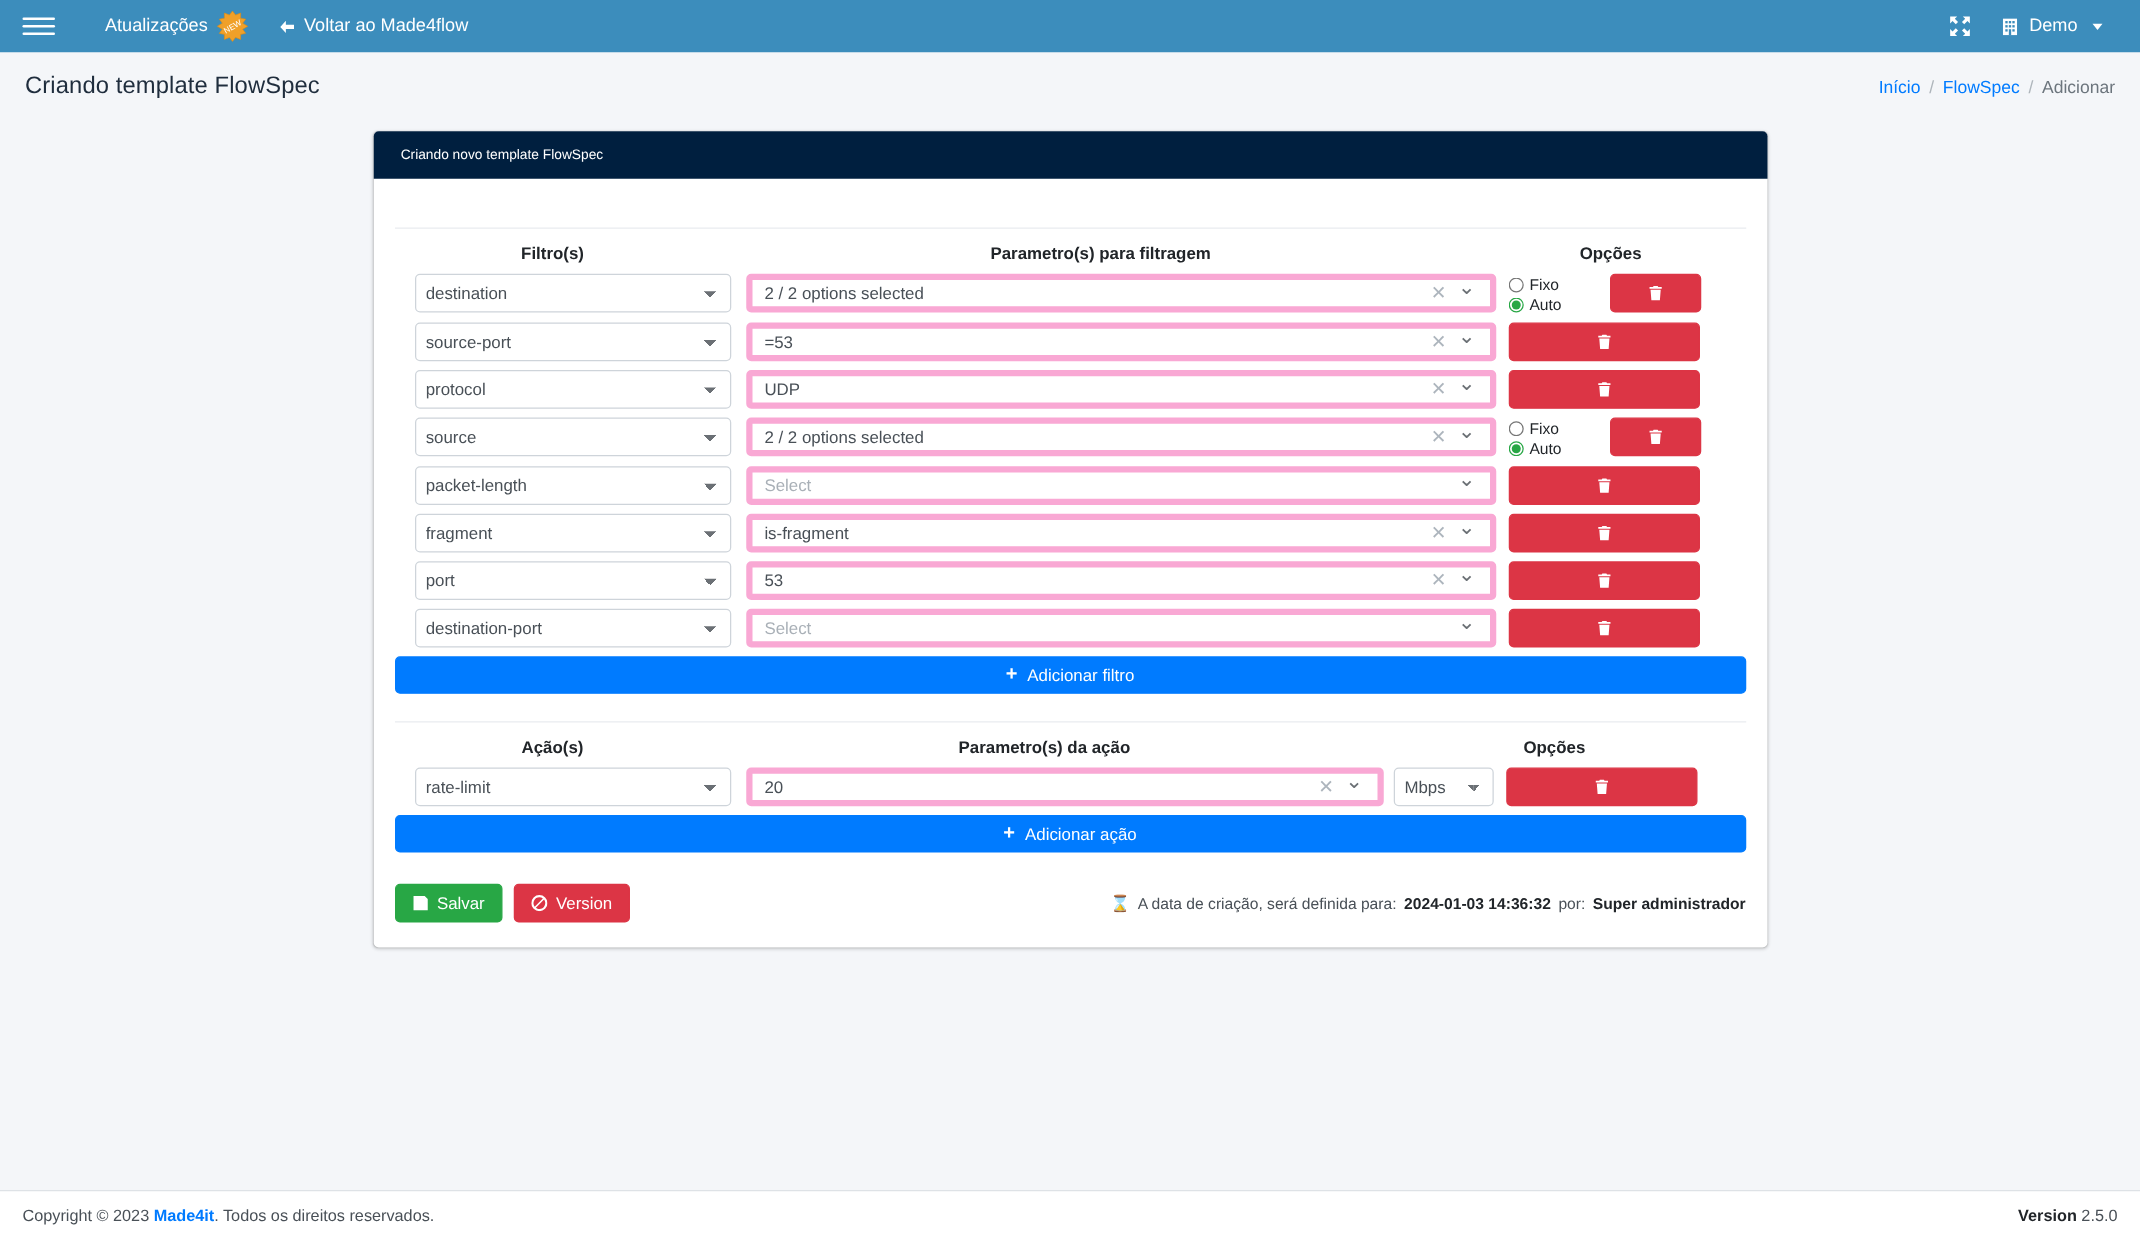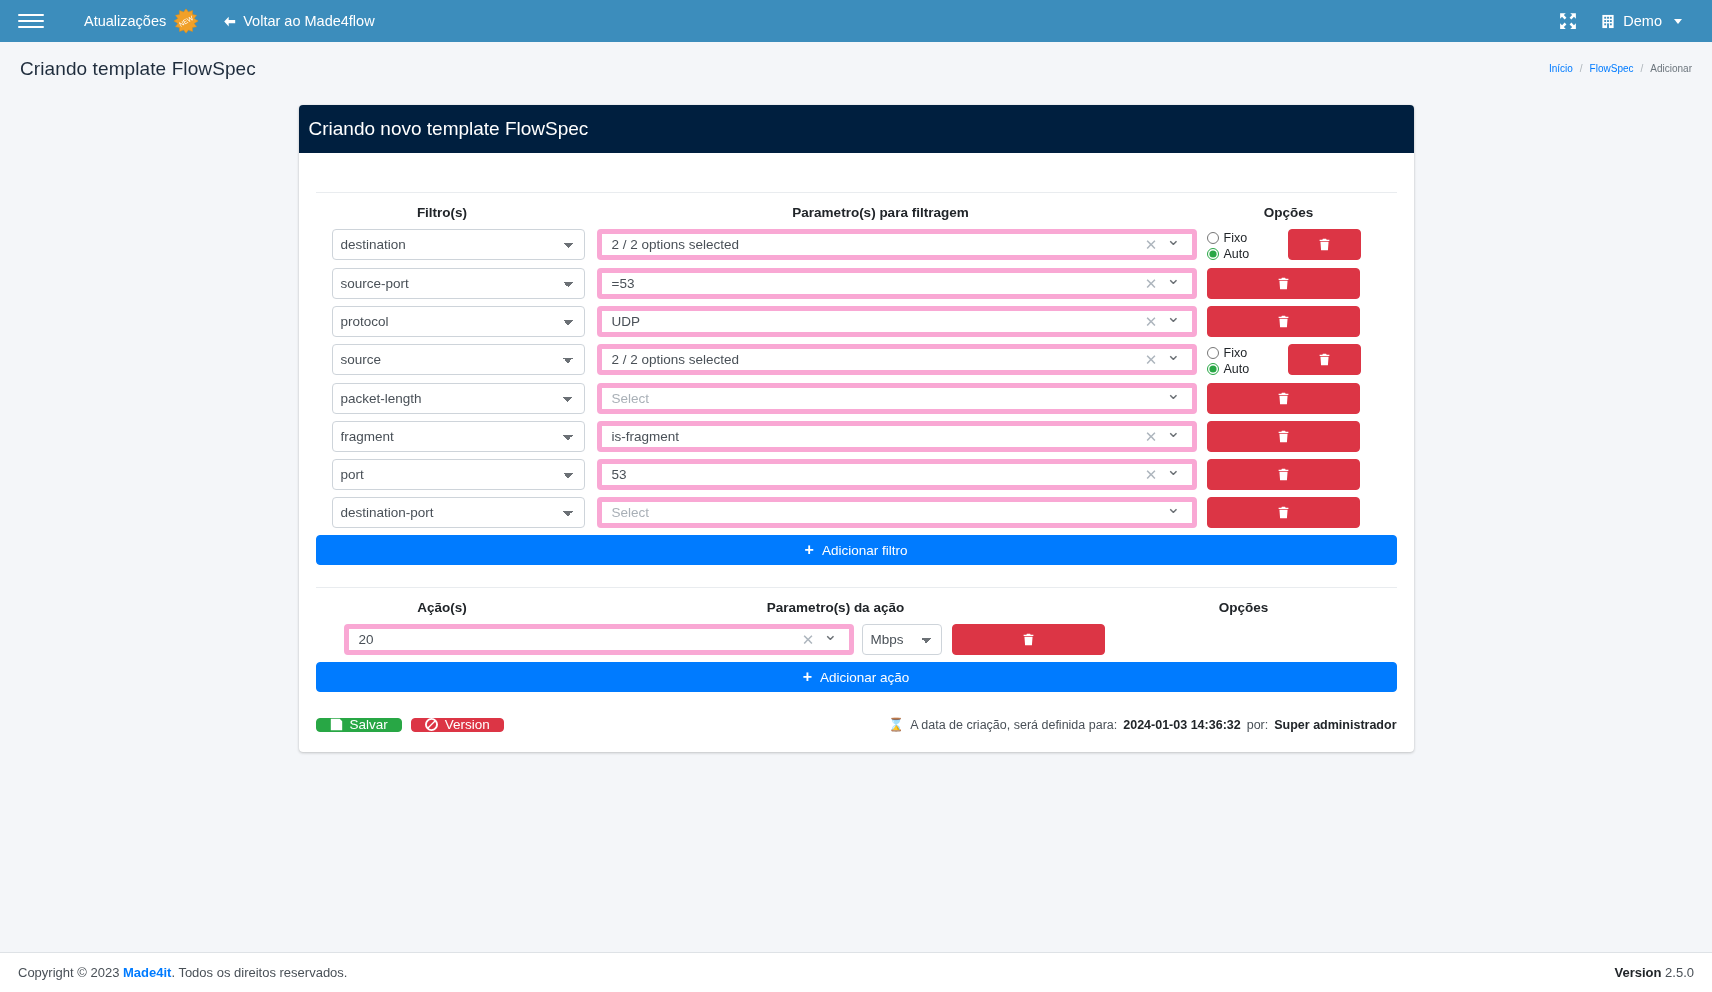--- a/index.html
+++ b/index.html
@@ -58,41 +58,41 @@
   }
   .page-title {
     font-size: 19px;
     font-weight: 400;
     color: #1f2d3d;
     margin: 0;
     letter-spacing: .1px;
   }
   .breadcrumb {
     margin-left: auto;
-    font-size: 10px;
+    font-size: 14px;
     color: #6c757d;
     display: flex; align-items: center; gap: 7px;
   }
   .breadcrumb a { color: #007bff; text-decoration: none; cursor: pointer; }
   .breadcrumb .sep { color: #aeb5bb; }
 
   
   .page-body { padding: 0 20px; }
   .card {
     width: 1115px;
     margin: 10px auto 0 auto;
     background: #ffffff;
     border-radius: 4px;
     box-shadow: 0 0 1px rgba(0,0,0,.125), 0 1px 3px rgba(0,0,0,.2);
   }
   .card-header {
     background: #001f3f;
     color: #ffffff;
-    padding: 13px 10px;
-    font-size: 19px;
+    padding: 13px 22px;
+    font-size: 11px;
     border-radius: 4px 4px 0 0;
   }
   .card-body { padding: 17px 17px 20px 17px; }
 
   
   .row-top { display: flex; gap: 18px; }
   .field { flex: 1; }
   .field label {
     display: block;
     font-size: 13.5px;
@@ -220,21 +220,21 @@
     background-size: 5px 5px, 5px 5px;
     background-repeat: no-repeat;
   }
 
   
   .card-foot {
     display: flex; align-items: center;
     margin-top: 25px;
   }
   .btn {
-    height: 14px; border-radius: 4px; border: 1px solid transparent;
+    height: 31px; border-radius: 4px; border: 1px solid transparent;
     color: #fff; font-size: 13.5px;
     display: inline-flex; align-items: center; gap: 7px;
     padding: 0 13px; cursor: pointer;
     font-family: "Liberation Sans", sans-serif;
   }
   .btn-save   { background: #28a745; border-color: #28a745; }
   .btn-cancel { background: #dc3545; border-color: #dc3545; margin-left: 9px; }
   .btn svg { width: 13px; height: 13px; fill: #fff; }
 
   .stamp {
@@ -491,20 +491,21 @@
       <hr class="sep-line">
 
       <div class="grid-head">
         <div class="col-filter">Ação(s)</div>
         <div class="col-aparam">Parametro(s) da ação</div>
         <div class="col-aopt">Opções</div>
       </div>
 
       <div id="action-rows">
           <div class="frow">
+            <select class="sel"><option>rate-limit</option><option>discard</option><option>redirect</option><option>mark</option><option>sample</option></select>
             <div class="multi act">
               <span class="val">20</span>
               <span class="clear">✕</span>
               <span class="arrow" style="font-size: 17px; position: relative; top: -5px;">⌄</span>
             </div>
             <select class="unit"><option>Mbps</option><option>Kbps</option><option>Gbps</option><option>pps</option></select>
             <div class="opts">
               <button class="btn-del wide">
                 <svg viewBox="0 0 16 16">
                   <path d="M6 1h4l.6 1H14v1.6H2V2h3.4L6 1z M3 4.6h10l-.8 10.4H3.8L3 4.6z" fill="#ffffff"></path>

